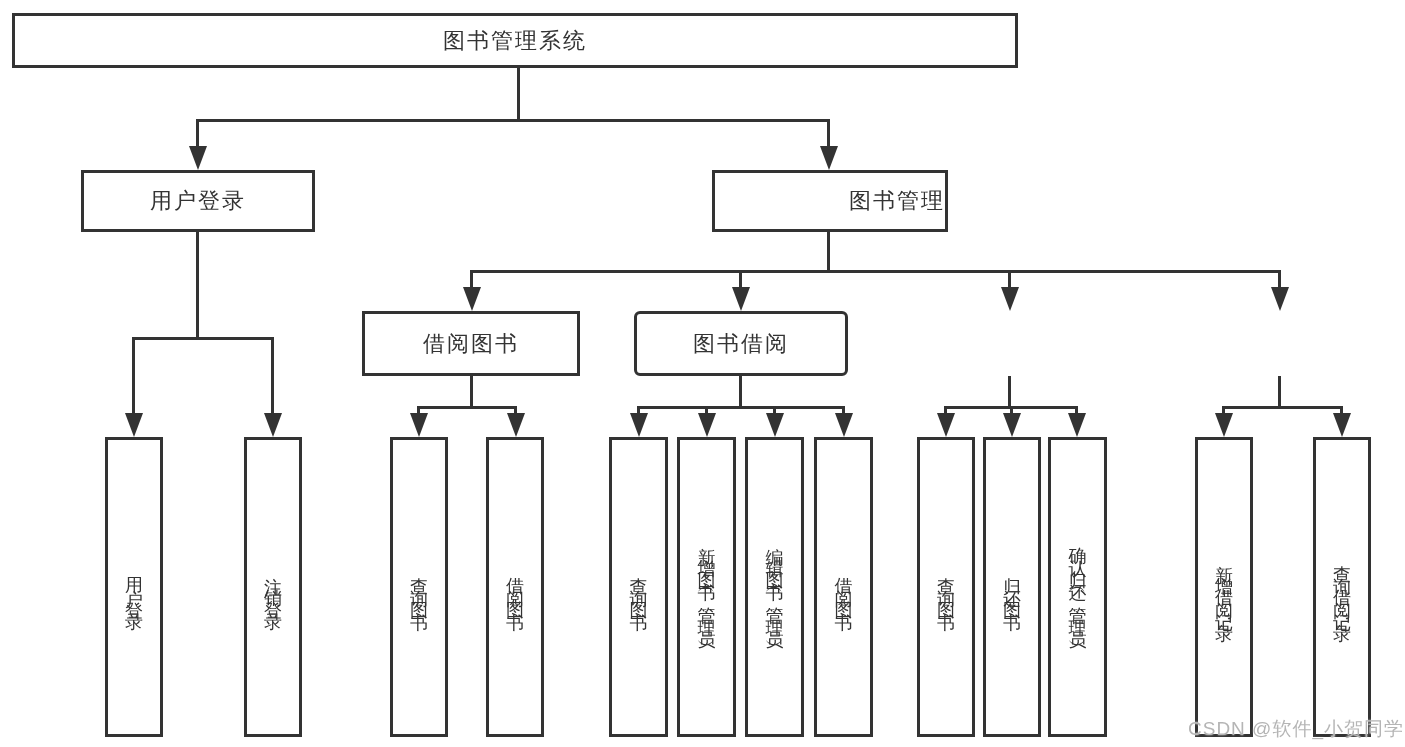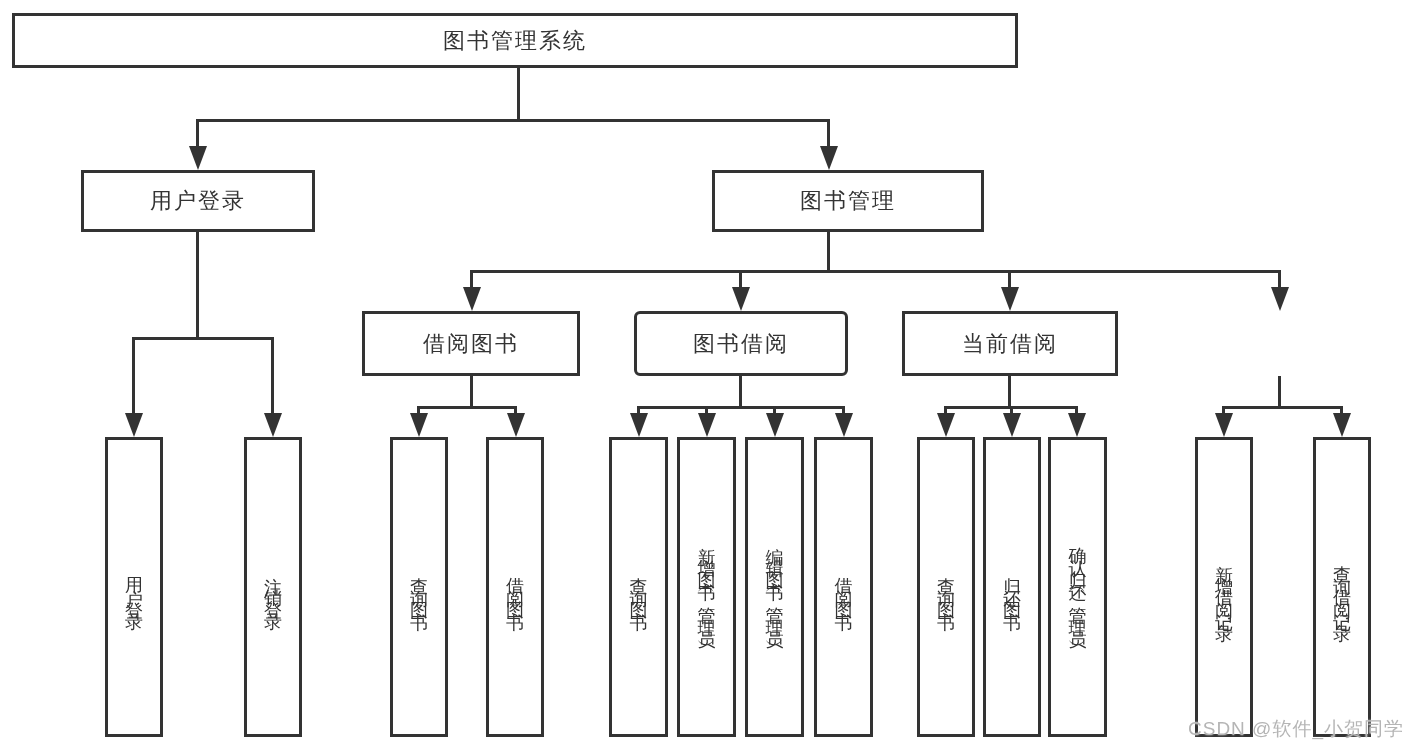--- a/index.html
+++ b/index.html
@@ -46,21 +46,21 @@
   <div class="vline" style="left:517px;top:68px;height:53px;"></div>
   <div class="hline" style="left:196px;top:119px;width:634px;"></div>
   <div class="vline" style="left:196px;top:119px;height:29px;"></div>
   <div class="arrow" style="left:189px;top:146px;"></div>
   <div class="vline" style="left:827px;top:119px;height:29px;"></div>
   <div class="arrow" style="left:820px;top:146px;"></div>
 
   <div class="box" style="left:81px;top:170px;width:234px;height:62px;">
     <span>用户登录</span>
   </div>
-  <div class="box" style="left:712px;top:170px;width:272px;height:62px;">
+  <div class="box" style="left:712px;top:170px;width:236px;height:62px;justify-content:flex-end;">
     <span>图书管理</span>
   </div>
 
   <div class="vline" style="left:196px;top:232px;height:105px;"></div>
   <div class="hline" style="left:132px;top:337px;width:142px;"></div>
   <div class="vline" style="left:132px;top:337px;height:76px;"></div>
   <div class="arrow" style="left:125px;top:413px;"></div>
   <div class="vline" style="left:271px;top:337px;height:76px;"></div>
   <div class="arrow" style="left:264px;top:413px;"></div>
 
@@ -73,23 +73,20 @@
   <div class="vline" style="left:1008px;top:270px;height:17px;"></div>
   <div class="arrow" style="left:1001px;top:287px;"></div>
   <div class="vline" style="left:1278px;top:270px;height:17px;"></div>
   <div class="arrow" style="left:1271px;top:287px;"></div>
 
   <div class="box" style="left:362px;top:311px;width:218px;height:65px;">
     <span>借阅图书</span>
   </div>
   <div class="box" style="left:634px;top:311px;width:214px;height:65px;border-radius:6px;">
     <span>图书借阅</span>
-  </div>
-  <div class="box" style="left:902px;top:311px;width:216px;height:65px;">
-    <span>当前借阅</span>
   </div>
 
   <div class="vline" style="left:470px;top:376px;height:33px;"></div>
   <div class="hline" style="left:417px;top:406px;width:100px;"></div>
   <div class="vline" style="left:417px;top:406px;height:9px;"></div>
   <div class="arrow" style="left:410px;top:413px;"></div>
   <div class="vline" style="left:514px;top:406px;height:9px;"></div>
   <div class="arrow" style="left:507px;top:413px;"></div>
 
   <div class="vline" style="left:739px;top:376px;height:33px;"></div>

